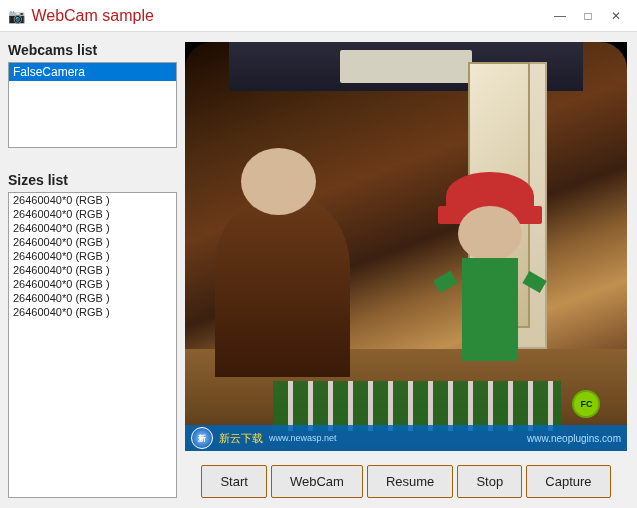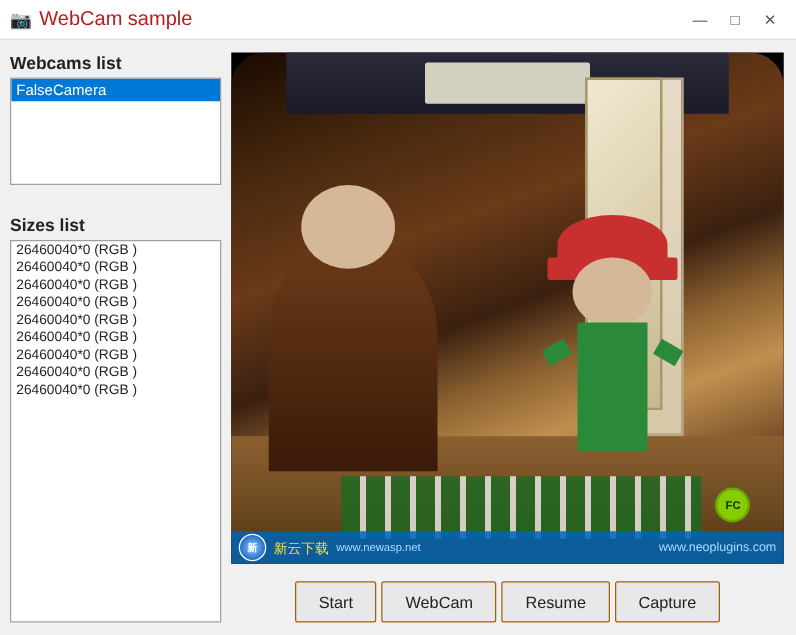--- a/index.html
+++ b/index.html
@@ -431,17 +431,18 @@
           <span class="watermark-sub">www.newasp.net</span>
           <span class="watermark-url">www.neoplugins.com</span>
         </div>
       </div>
     </div>
 
     <div class="controls-bar">
       <button class="ctrl-btn">Start</button>
       <button class="ctrl-btn">WebCam</button>
       <button class="ctrl-btn">Resume</button>
+      <button class="ctrl-btn">Stop</button>
       <button class="ctrl-btn">Capture</button>
     </div>
   </div>
 
 </div>
 
 </body></html>

